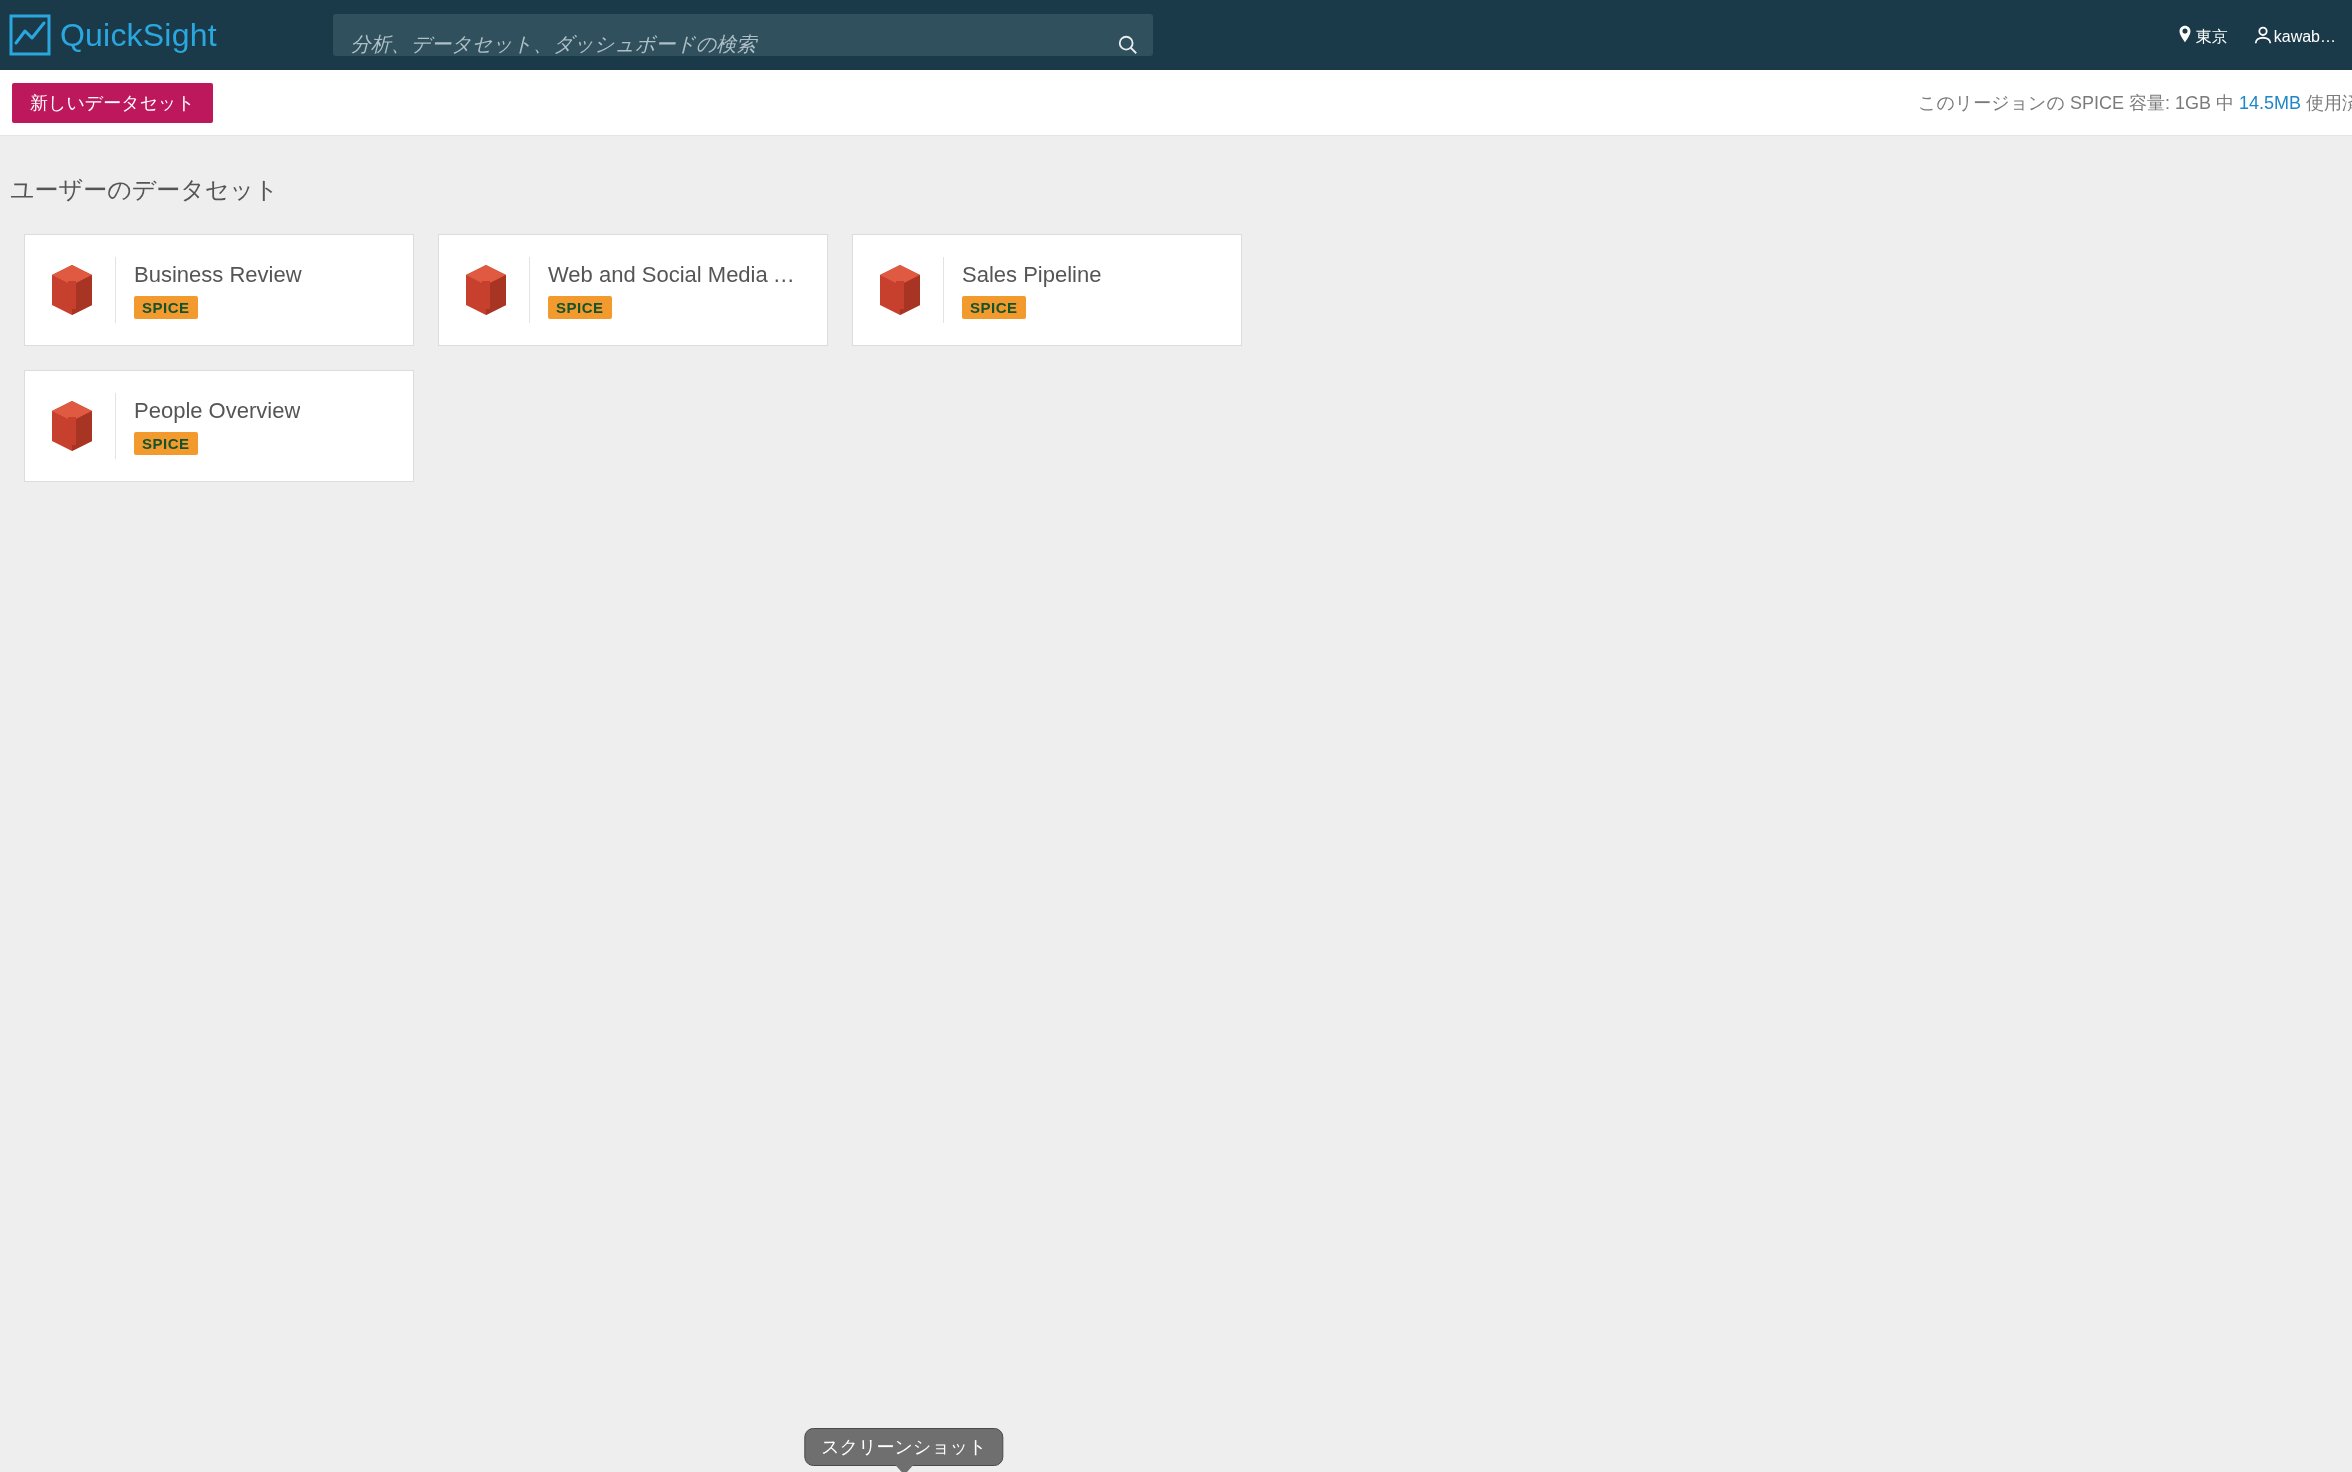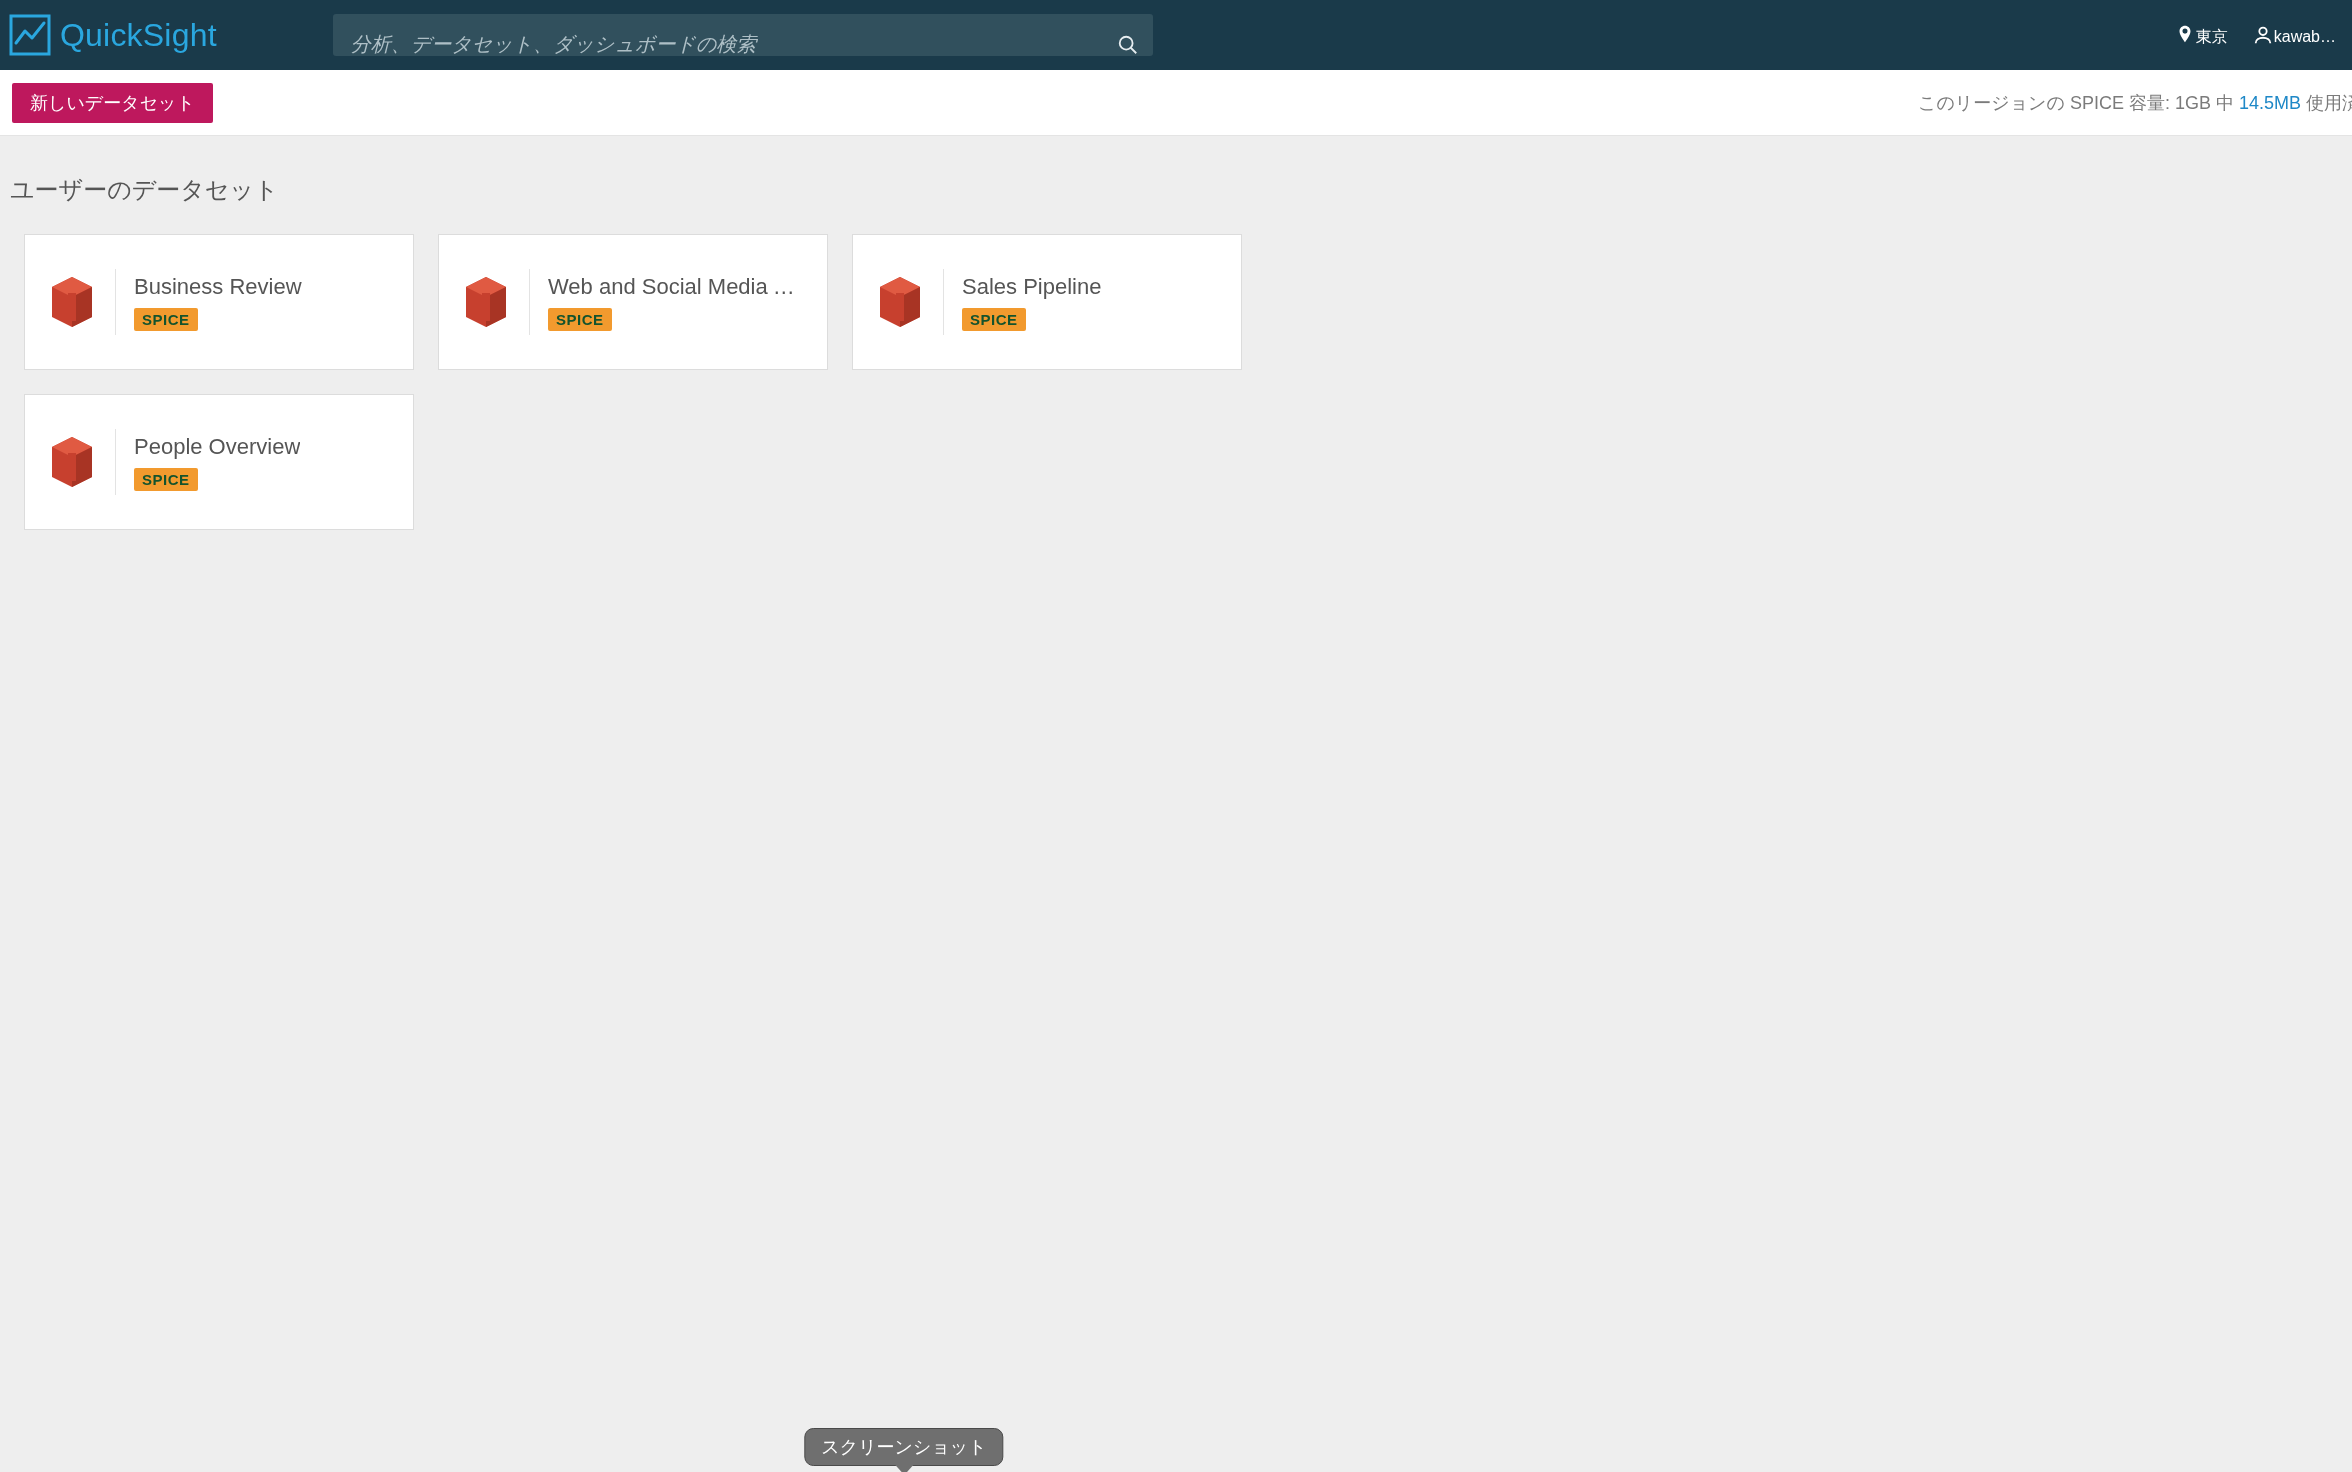--- a/index.html
+++ b/index.html
@@ -138,21 +138,21 @@
   }
   .grid {
     display: grid;
     grid-template-columns: repeat(3, 390px);
     gap: 24px;
     padding-left: 14px;
   }
   .card {
     background: #fff;
     border: 1px solid #dcdcdc;
-    height: 136px;
+    height: 112px;
     display: flex;
     align-items: center;
     padding: 0 18px;
     cursor: pointer;
   }
   .card-icon {
     width: 58px;
     display: flex;
     align-items: center;
     justify-content: center;

